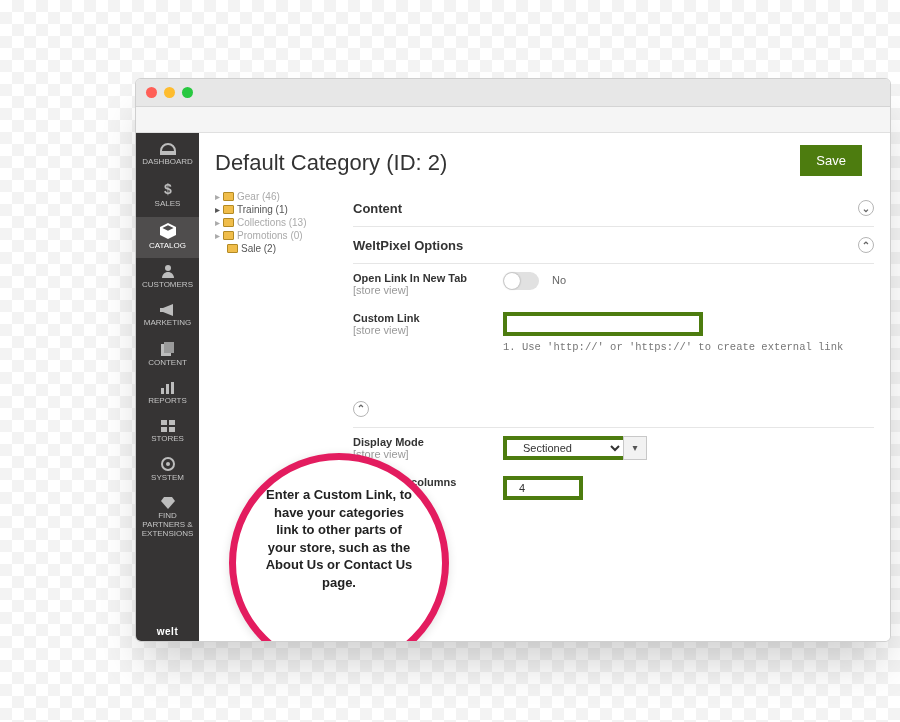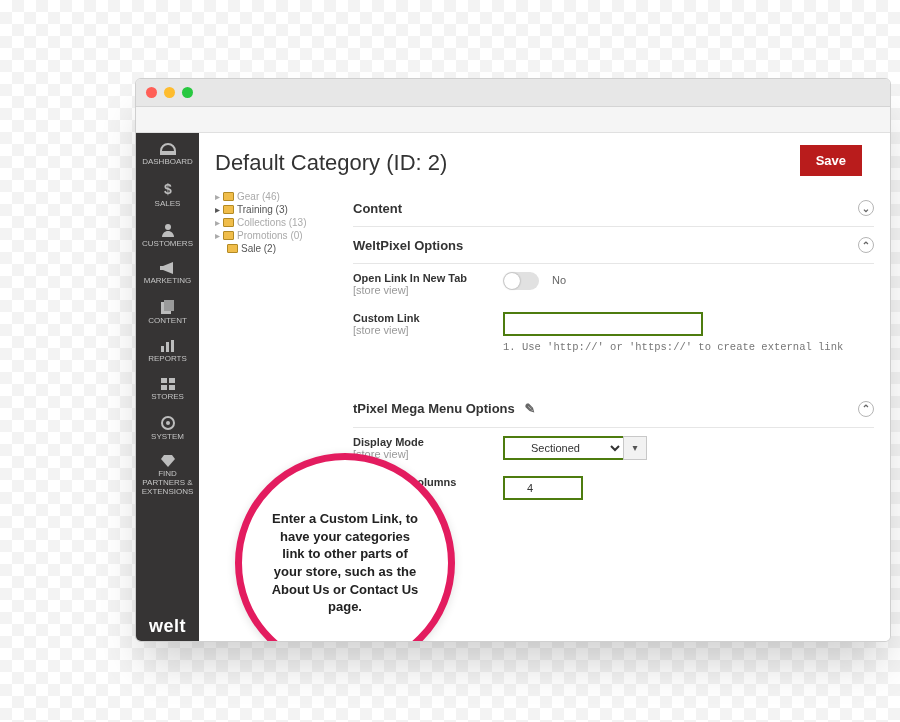--- a/index.html
+++ b/index.html
@@ -31,30 +31,30 @@
     width: 63px; background:#363434; color:#c4c4c4;
     display:flex; flex-direction:column; padding-top:4px;
     font-size: 8px; text-align:center;
   }
   .nav-item {
     padding: 6px 2px 8px; line-height:1.1;
     cursor:pointer;
   }
   .nav-item.active { background:#4f4d4d; color:#fff; }
   .nav-ico { display:block; margin:0 auto 3px; }
-  .brand { margin-top:auto; color:#fff; font-weight:bold; font-size:18px; padding:6px 0 4px; letter-spacing:.5px;}
+  .brand { margin-top:auto; color:#fff; font-weight:bold; font-size:10px; padding:6px 0 4px; letter-spacing:.5px;}
   .main { flex:1; position:relative; overflow:hidden; background:#fff; }
   .hdr {
     display:flex; align-items:flex-end; justify-content:space-between;
     padding: 12px 28px 14px 16px;
   }
   .hdr h1 { font-size:22px; font-weight:400; color:#333; }
   .save-btn {
-    background:#b91c1c; color:#fff; border:none;
-    font-size:13px; font-weight:700; padding:8px 16px; cursor:pointer;
+    background:#4d7c0f; color:#fff; border:none;
+    font-size:13px; font-weight:400; padding:8px 16px; cursor:pointer;
   }
   .content { display:flex; padding:0 16px; gap:10px; }
   .tree { width: 128px; font-size:10px; color:#555; }
   .tree-row { display:flex; align-items:center; gap:3px; padding:1px 0; white-space:nowrap; }
   .fld { width:11px; height:9px; background:#f0bd4a; border:1px solid #b38a24; border-radius:1px; display:inline-block;}
   .tree .muted { color:#aaa; }
   .panels { flex:1; font-size:13px; color:#333; }
   .section-head {
     display:flex; align-items:center; justify-content:space-between;
     border-bottom:1px solid #e6e6e6; padding:10px 0;
@@ -71,35 +71,35 @@
   .ctrl { flex:1; font-size:11px; color:#666; }
   .toggle {
     display:inline-block; width:36px; height:18px; border-radius:9px;
     background:#e1e1e1; vertical-align:middle; position:relative; margin-right:10px;
   }
   .toggle::after{
     content:""; position:absolute; left:1px; top:1px; width:16px; height:16px;
     background:#fff; border-radius:50%; box-shadow:0 0 2px rgba(0,0,0,.4);
   }
   input.txt, select.sel {
-    border:2px solid #4d7c0f; height:24px; padding:0 22px; font-size:11px;
+    border:4px solid #4d7c0f; height:24px; padding:0 12px; font-size:11px;
     background:#fff; color:#333;
   }
   input.txt { width:200px; }
   .sel-wrap { display:inline-flex; }
   select.sel { width:120px; border-right:none; }
   .sel-btn { width:24px; height:24px; border:1px solid #c8c8c8; background:#f2f2f2;
              display:inline-flex; align-items:center; justify-content:center; font-size:10px; color:#555; }
   .hint { margin-top:4px; line-height:1.4; font-size:10.5px; color:#777;font-family:Liberation Mono, monospace; }
   .edit-ico { font-size:13px; color:#666; margin-left:6px; }
   .callout {
-    position:absolute; left:36px; top:320px;
+    position:absolute; left:30px; top:320px;
     width:220px; height:220px; border-radius:50%;
     background:#fff; border:7px solid #e31c5f;
-    display:flex; align-items:center; justify-content:center;
+    display:flex; justify-content:center;
     padding:26px; text-align:center;
     font-size:13px; font-weight:600; color:#222; line-height:1.35;
     box-shadow:0 2px 10px rgba(0,0,0,.12);
   }
 </style>
 </head>
 <body>
 
 <div class="frame">
   <div class="titlebar">
@@ -117,20 +117,26 @@
             <path fill="#bdbdbd" d="M8 0a8 8 0 00-8 8v4h16V8a8 8 0 00-8-8zm0 2a6 6 0 016 6H2a6 6 0 016-6z"></path>
           </svg>
         <span>DASHBOARD</span>
       </div>
       <div class="nav-item">
         <svg class="nav-ico" width="12" height="16" viewBox="0 0 12 16">
             <text x="6" y="13" text-anchor="middle" font-size="14" fill="#bdbdbd" font-weight="bold">$</text>
           </svg>
         <span>SALES</span>
       </div>
+      <div class="nav-item active">
+        <svg class="nav-ico" width="16" height="16" viewBox="0 0 16 16">
+            <path fill="#fff" d="M8 0l8 4v8l-8 4-8-4V4z M8 2.2L2.4 5 8 7.8 13.6 5z"></path>
+          </svg>
+        <span>CATALOG</span>
+      </div>
       <div class="nav-item">
         <svg class="nav-ico" width="12" height="14" viewBox="0 0 12 14">
             <circle cx="6" cy="4" r="3" fill="#bdbdbd"></circle>
             <path fill="#bdbdbd" d="M0 14c0-3.3 2.7-6 6-6s6 2.7 6 6z"></path>
           </svg>
         <span>CUSTOMERS</span>
       </div>
       <div class="nav-item">
         <svg class="nav-ico" width="16" height="12" viewBox="0 0 16 12">
             <path fill="#bdbdbd" d="M0 4h3l10-4v12L3 8H0z"></path>
@@ -186,21 +192,21 @@
       <div class="content">
         <div class="tree">
           <div class="tree-row muted">
               <span>▸</span>
               <span class="fld"></span>
               <span>Gear (46)</span>
             </div>
           <div class="tree-row">
               <span>▸</span>
               <span class="fld"></span>
-              <span>Training (3)</span>
+              <span>Training (1)</span>
             </div>
           <div class="tree-row muted">
               <span>▸</span>
               <span class="fld"></span>
               <span>Collections (13)</span>
             </div>
           <div class="tree-row muted">
               <span>▸</span>
               <span class="fld"></span>
               <span>Promotions (0)</span>
@@ -240,24 +246,20 @@
             </div>
             <div class="ctrl">
               <input class="txt" type="text" value="" style="">
               <div class="hint">1. Use 'http://' or 'https://' to create external link</div>
             </div>
           </div>
 
           <div style="height:28px"></div>
 
           <div class="section-head">
-            <span>
-              <span>tPixel Mega Menu Options</span>
-              <span class="edit-ico">✎</span>
-            </span>
             <span class="chev">⌃</span>
           </div>
 
           <div class="form-row">
             <div class="lbl">
               <b>Display Mode</b>
               <span class="scope">[store view]</span>
             </div>
             <div class="ctrl">
               <span class="sel-wrap">

